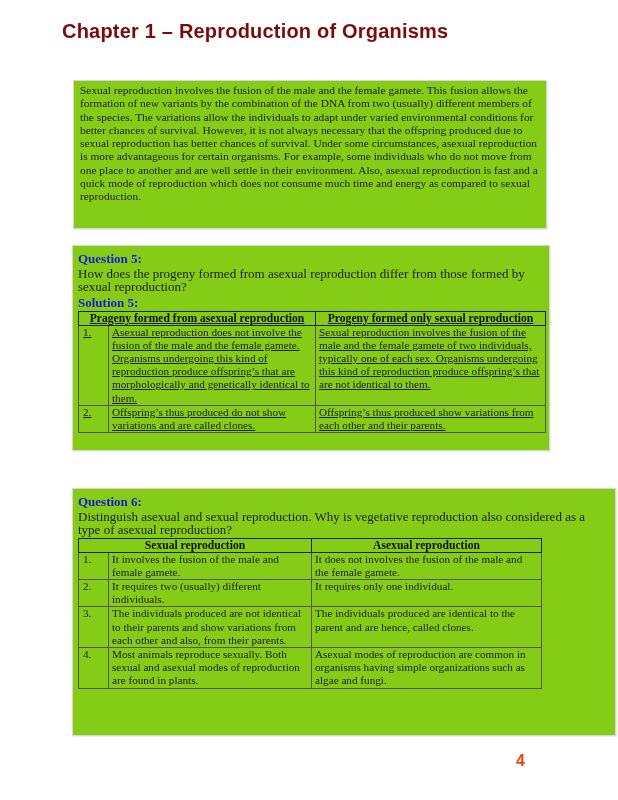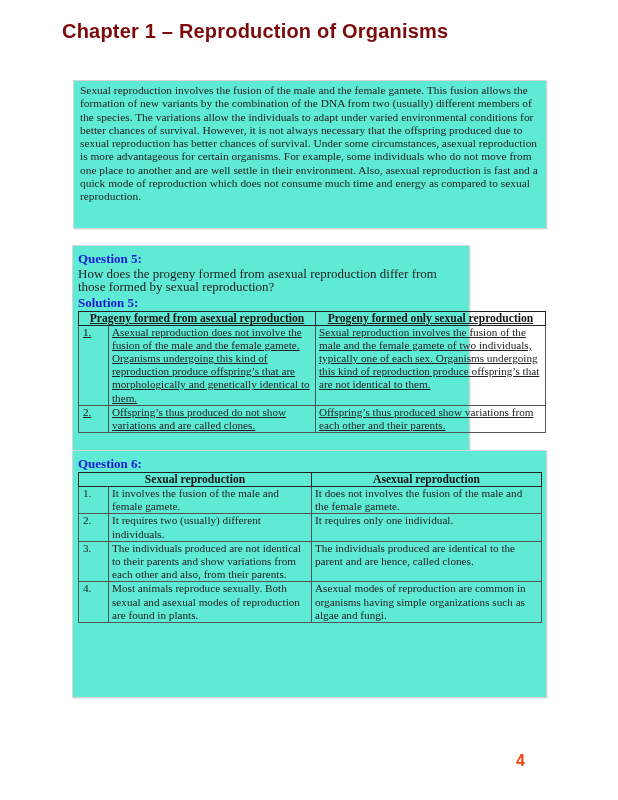--- a/index.html
+++ b/index.html
@@ -3,29 +3,29 @@
 <meta charset="utf-8">
 <style>
   html, body { margin: 0; padding: 0; background: #ffffff; }
   body { width: 618px; height: 800px; position: relative; overflow: hidden; }
   .chapter-title {
     position: absolute; left: 62px; top: 20px;
     font-family: "Liberation Sans", sans-serif; font-weight: bold;
     font-size: 20px; color: #7b0a0a; letter-spacing: 0.2px;
   }
   .box {
-    position: absolute; background: #5eead4;
+    position: absolute; background: #84cc16;
     border: 1px solid #d6d6d6; box-shadow: 1px 1px 0 #ececec;
     box-sizing: border-box;
     font-family: "Liberation Serif", serif; color: #222;
   }
   .intro-box { left: 73px; top: 80px; width: 474px; height: 149px; padding: 3px 5px 0 6px; }
   .intro-text { font-size: 11.4px; line-height: 13.3px; margin: 0; }
-  .q5-box { left: 72px; top: 245px; width: 398px; height: 206px; padding: 5px 5px 0 5px; }
-  .q6-box { left: 72px; top: 450px; width: 475px; height: 248px; padding: 5px 5px 16px 5px; }
+  .q5-box { left: 72px; top: 245px; width: 478px; height: 206px; padding: 5px 5px 0 5px; }
+  .q6-box { left: 72px; top: 488px; width: 544px; height: 248px; padding: 5px 5px 16px 5px; }
   .q-heading { font-size: 13px; font-weight: bold; color: #1a1ad6; margin: 0; line-height: 15px; }
   .q-text { font-size: 13px; line-height: 13.3px; margin: 1px 0 1px 0; color: #222; }
   table.sol {
     border-collapse: collapse; margin-top: 1px;
     font-family: "Liberation Serif", serif; font-size: 11.2px; line-height: 13.2px; color: #222;
   }
   table.sol th {
     border: 1px solid #222; font-weight: bold; padding: 0 3px; text-align: center; color: #111;
     font-size: 11.6px; line-height: 13px;
   }
@@ -78,20 +78,21 @@
         <td class="num">2.</td>
         <td>Offspring’s thus produced do not show variations and are called clones.</td>
         <td>Offspring’s thus produced show variations from each other and their parents.</td>
       </tr>
     </tbody>
   </table>
 </div>
 
 <div class="box q6-box">
   <p class="q-heading">Question 6:</p>
+  <p class="q-text">Distinguish asexual and sexual reproduction. Why is vegetative reproduction also considered as a type of asexual reproduction?</p>
   <table class="sol q6-table">
     <colgroup>
         <col class="c1">
         <col class="c2">
         <col>
       </colgroup>
     <thead>
       <tr>
         <th colspan="2">Sexual reproduction</th>
         <th>Asexual reproduction</th>

